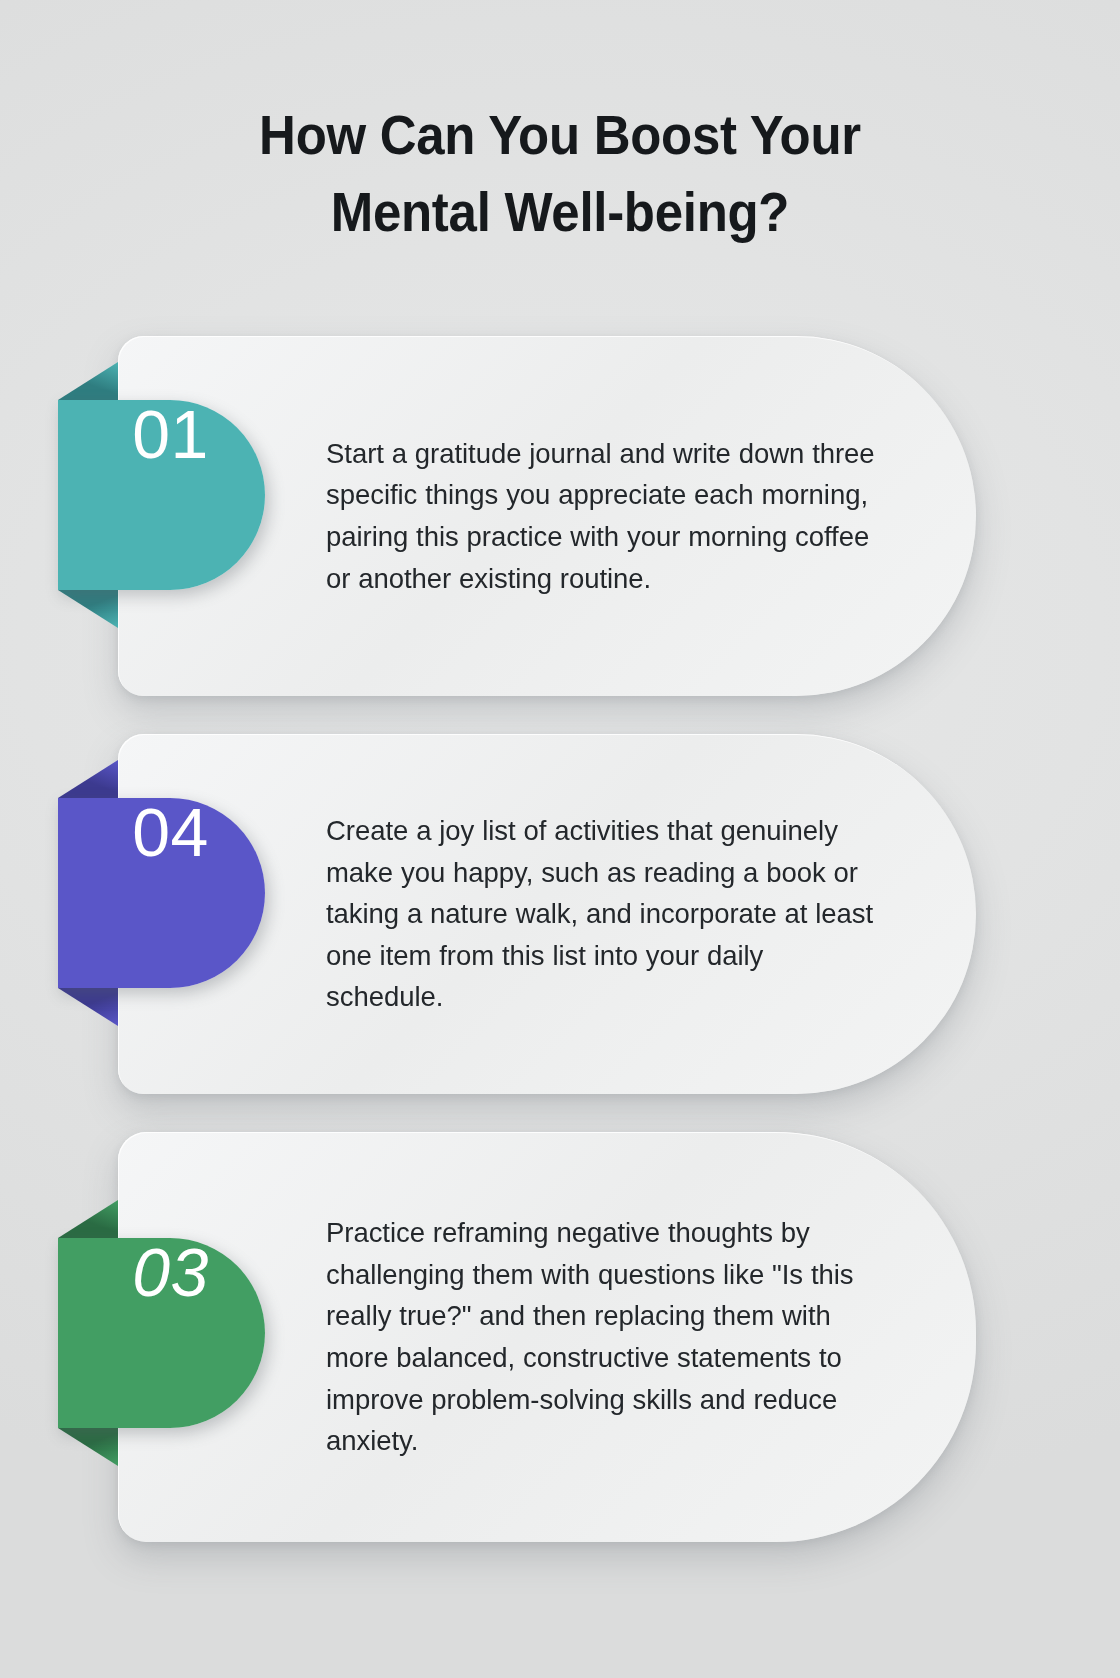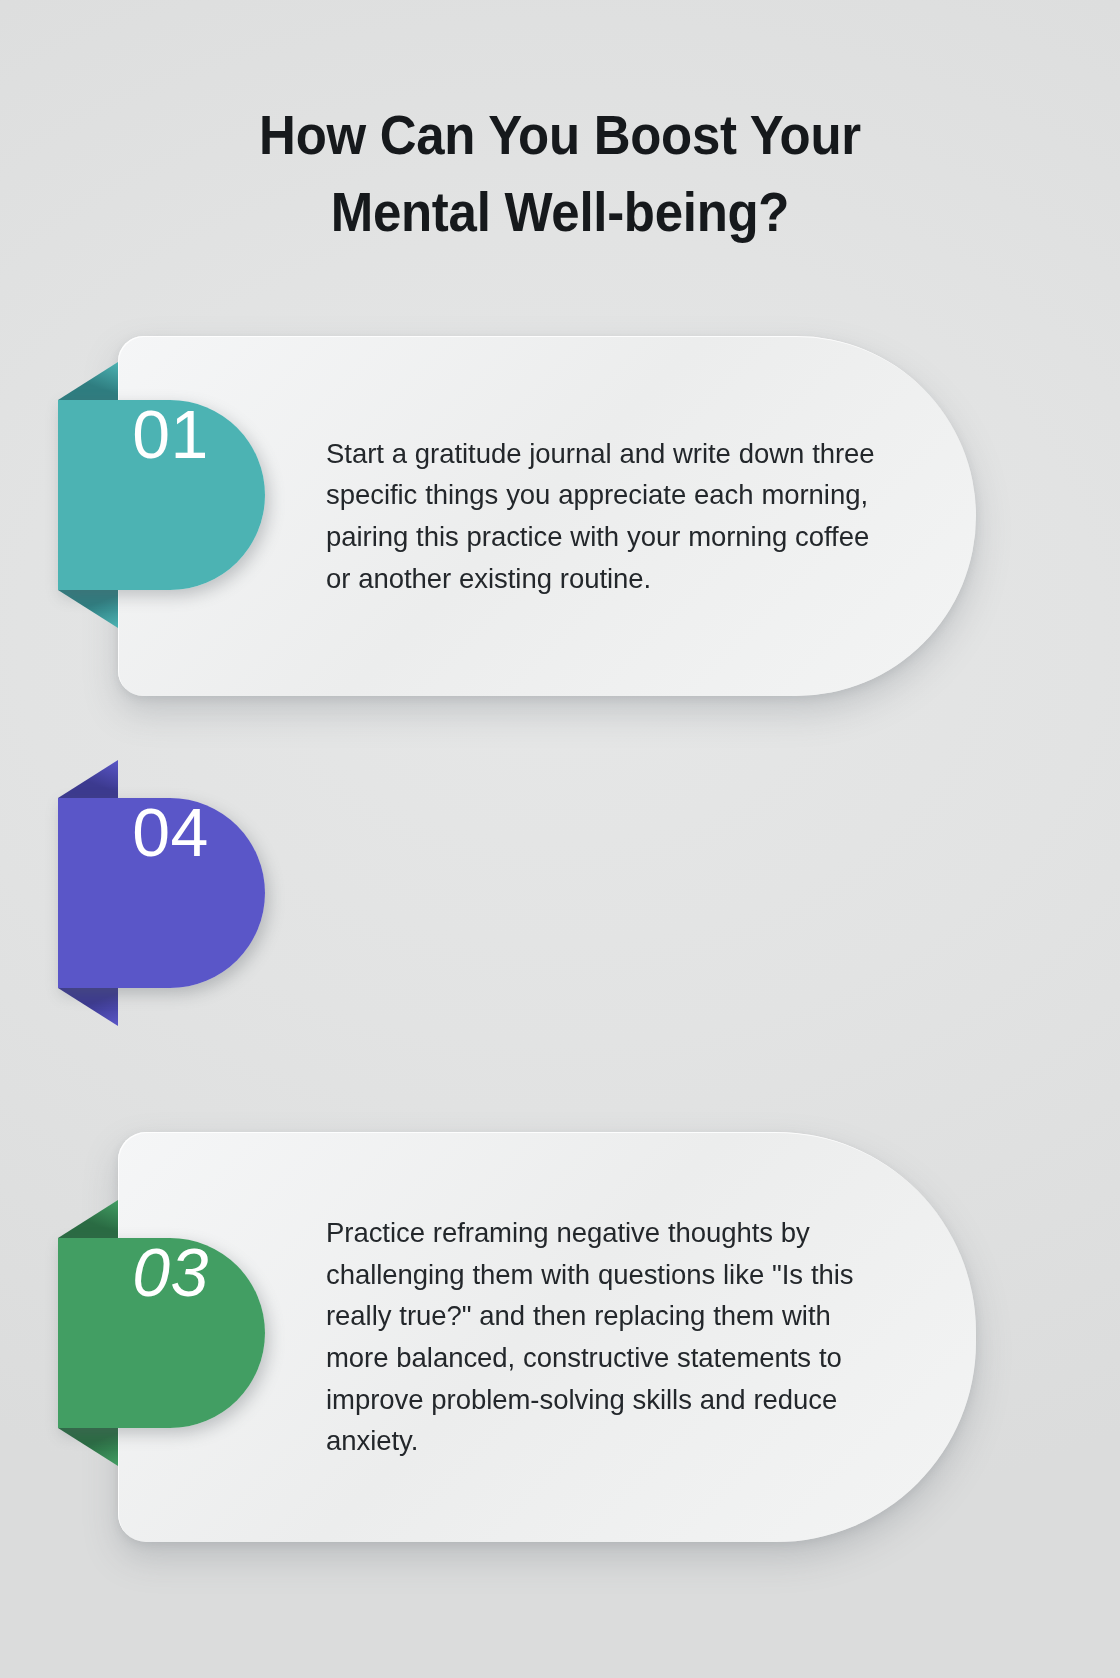--- a/index.html
+++ b/index.html
@@ -148,20 +148,23 @@
     <div class="badge-wrap">
       <div class="fold fold-top" style="background: linear-gradient(200deg, rgb(76, 179, 179) 0%, rgb(47, 125, 128) 55%, rgb(47, 125, 128) 100%);"></div>
       <div class="fold fold-bottom" style="background: linear-gradient(160deg, rgb(47, 125, 128) 0%, rgb(47, 125, 128) 45%, rgb(76, 179, 179) 100%);"></div>
       <div class="badge" style="background: linear-gradient(135deg, rgb(76, 179, 179) 0%, rgb(76, 179, 179) 60%, rgb(76, 179, 179) 100%);">
         <span class="badge-number">01</span>
       </div>
     </div>
   </div>
 
   <div class="card-row">
+    <div class="card-panel">
+      <div class="card-text">Create a joy list of activities that genuinely make you happy, such as reading a book or taking a nature walk, and incorporate at least one item from this list into your daily schedule.</div>
+    </div>
     <div class="badge-wrap">
       <div class="fold fold-top" style="background: linear-gradient(200deg, rgb(90, 86, 200) 0%, rgb(60, 58, 143) 55%, rgb(60, 58, 143) 100%);"></div>
       <div class="fold fold-bottom" style="background: linear-gradient(160deg, rgb(60, 58, 143) 0%, rgb(60, 58, 143) 45%, rgb(90, 86, 200) 100%);"></div>
       <div class="badge" style="background: linear-gradient(135deg, rgb(90, 86, 200) 0%, rgb(90, 86, 200) 60%, rgb(90, 86, 200) 100%);">
         <span class="badge-number">04</span>
       </div>
     </div>
   </div>
 
   <div class="card-row tall">

